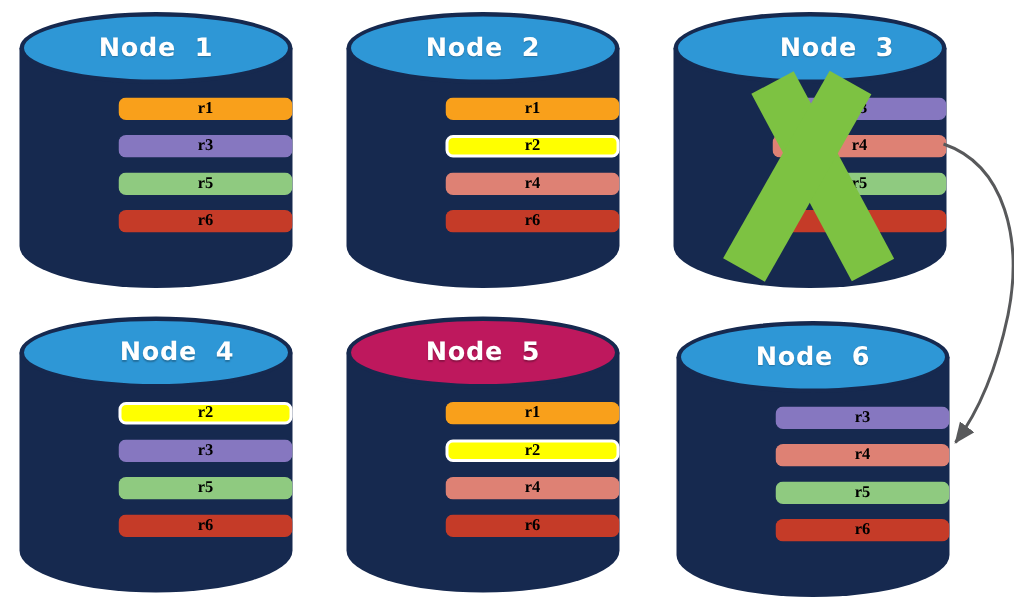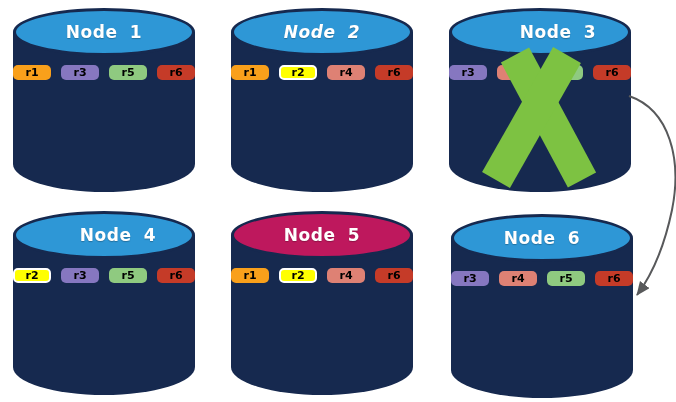--- a/index.html
+++ b/index.html
@@ -24,21 +24,21 @@
     position:absolute; left:0; right:0; top:0; height:48px;
     border-radius:50%; border:3px solid transparent; box-sizing:border-box;
     display:flex; align-items:center; justify-content:center;
   }
   .node-title {
     font-size:17px; font-weight:bold; letter-spacing:0.5px; word-spacing:6px;
     text-shadow:0 1px 1px rgba(0,0,0,0.25);
   }
   .bars {
     position:absolute; left:0; right:0; top:57px;
-    display:flex; flex-direction:row; align-items:flex-end; gap:10px;
+    display:flex; flex-direction:column; align-items:flex-end; gap:10px;font-family:Liberation Serif, serif;
   }
   .bar {
     width:116px; height:15px; box-sizing:border-box;
     border:2px solid transparent; border-radius:5px;
     display:flex; align-items:center; justify-content:center;
     font-size:11px; font-weight:bold; color:#000; line-height:1;
   }
   .overlay {
     position:absolute; left:0; top:0; width:676px; height:402px;
     pointer-events:none;
@@ -58,21 +58,21 @@
       <div class="bar" style="background: rgb(249, 160, 27);">r1</div>
       <div class="bar" style="background: rgb(134, 119, 192);">r3</div>
       <div class="bar" style="background: rgb(143, 202, 128);">r5</div>
       <div class="bar" style="background: rgb(197, 59, 40);">r6</div>
     </div>
   </div>
 
   <div class="node node-2">
     <div class="cyl-body" style="background: rgb(22, 41, 79);"></div>
     <div class="cyl-top" style="background: rgb(46, 151, 214); border-color: rgb(22, 41, 79);">
-      <span class="node-title" style="color: rgb(255, 255, 255); font-style: italic;">Node 2</span>
+      <span class="node-title" style="color: rgb(255, 255, 255);">Node 2</span>
     </div>
     <div class="bars">
       <div class="bar" style="background: rgb(249, 160, 27);">r1</div>
       <div class="bar" style="background: rgb(255, 255, 0); border-color: rgb(255, 255, 255);">r2</div>
       <div class="bar" style="background: rgb(222, 129, 116);">r4</div>
       <div class="bar" style="background: rgb(197, 59, 40);">r6</div>
     </div>
   </div>
 
   <div class="node node-3">

